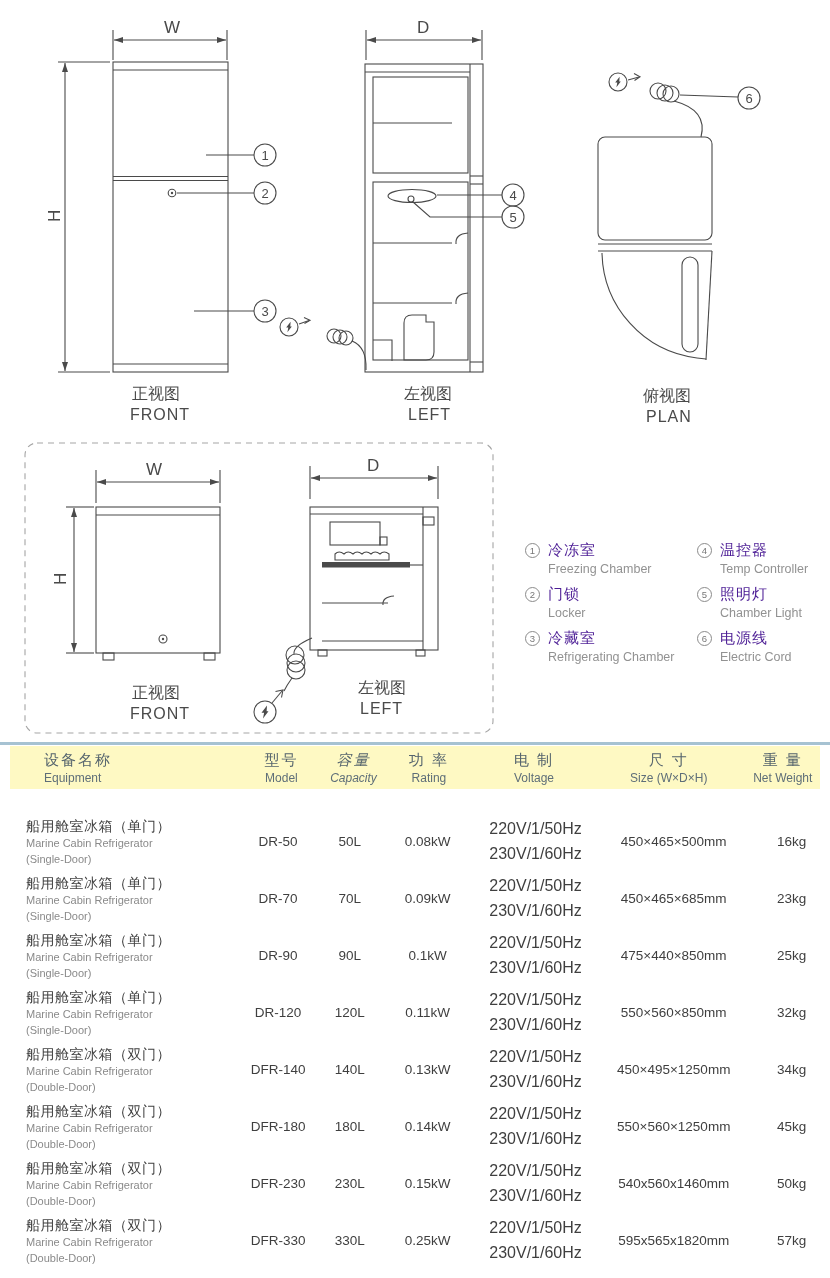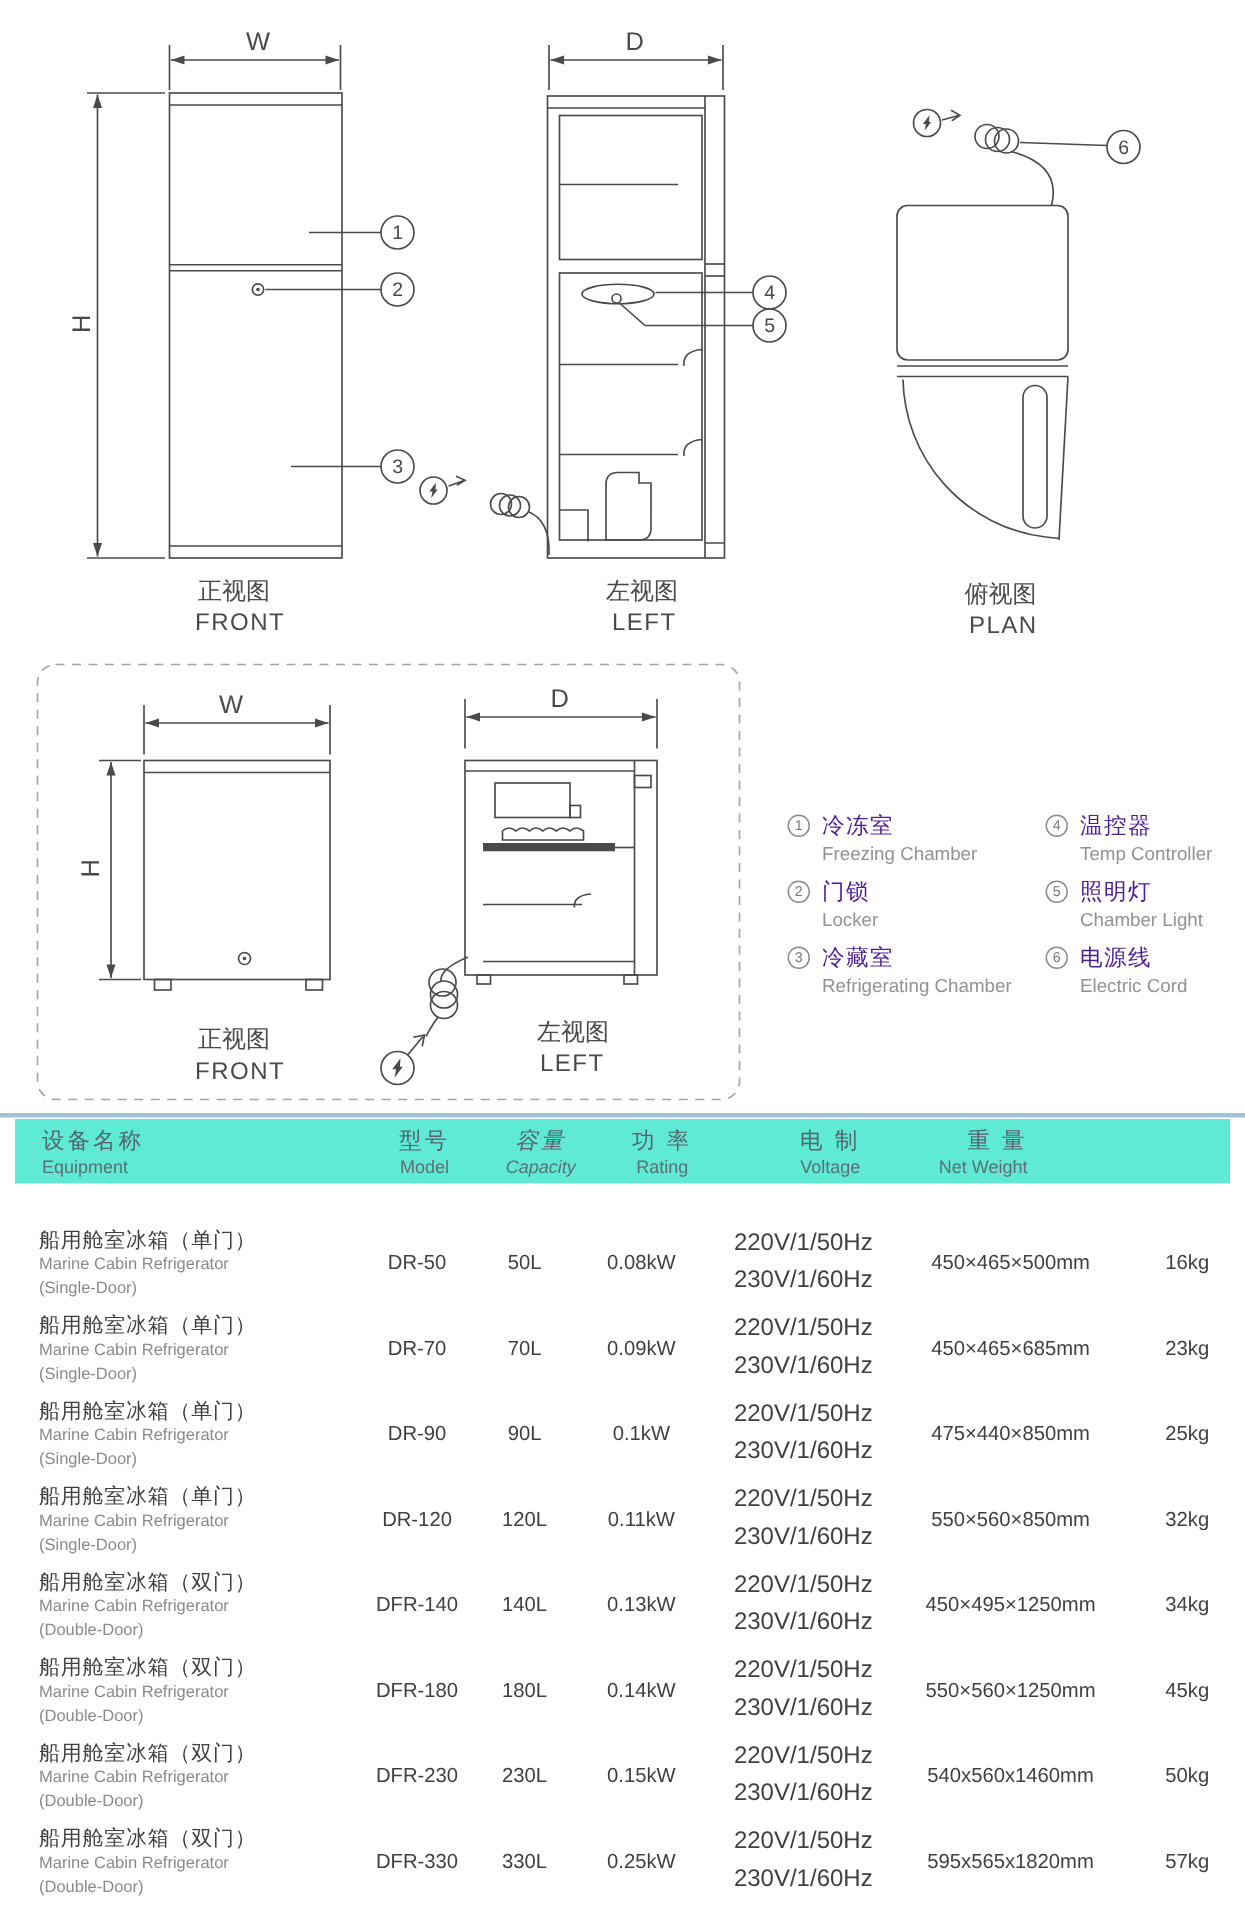--- a/index.html
+++ b/index.html
@@ -30,21 +30,21 @@
   .tbl-head{margin:1px 10px 0 10px;height:43px;display:flex;align-items:center;}
   .hcell{display:flex;flex-direction:column;justify-content:center;}
   .h-zh{font-size:15px;color:#55646d;letter-spacing:2px;}
   .h-en{font-size:12px;color:#5e6e78;margin-top:1px;letter-spacing:0;}
   .hc-equip{width:210px;padding-left:18px;text-align:left;}
   .hc-model{width:90px;text-align:center;}
   .hc-cap{width:65px;text-align:center;font-style:italic;}
   .hc-rate{width:97px;text-align:center;}
   .hc-volt{width:103px;text-align:center;padding-left:12px;}
   .hc-size{width:165px;text-align:center;padding-left:10px;}
-  .hc-weight{width:80px;text-align:center;align-items:flex-end;}
+  .hc-weight{width:80px;text-align:center;}
 
   #tbl-body{margin-top:24px;}
   .trow{display:flex;align-items:center;min-height:55px;padding:1px 0;}
   .c-equip{width:220px;padding-left:26px;}
   .c-model{width:84px;text-align:center;}
   .c-cap{width:65px;text-align:center;}
   .c-rate{width:97px;text-align:center;}
   .c-volt{width:103px;text-align:left;padding-left:15px;}
   .c-size{width:165px;text-align:center;padding-left:6px;}
   .c-weight{width:80px;text-align:center;}
@@ -301,41 +301,45 @@
             <span class="leg-num">6</span>
             <span class="leg-zh">电源线</span>
           </div>
         <div class="leg-en">Electric Cord</div>
       </div>
     </div>
   </div>
 
   <div id="spec-table">
     <div class="tbl-topline" style="background: rgb(166, 194, 210);"></div>
-    <div class="tbl-head" style="background: #5eead4;">
+    <div class="tbl-head" style="background: #fef9c3; padding-left: 16px;">
       <div class="hcell hc-equip">
         <span class="h-zh">设备名称</span>
         <span class="h-en">Equipment</span>
       </div>
       <div class="hcell hc-model">
         <span class="h-zh">型号</span>
         <span class="h-en">Model</span>
       </div>
       <div class="hcell hc-cap">
         <span class="h-zh">容量</span>
         <span class="h-en">Capacity</span>
       </div>
       <div class="hcell hc-rate">
         <span class="h-zh">功 率</span>
         <span class="h-en">Rating</span>
       </div>
       <div class="hcell hc-volt">
         <span class="h-zh">电 制</span>
         <span class="h-en">Voltage</span>
       </div>
+      <div class="hcell hc-size">
+        <span class="h-zh">尺 寸</span>
+        <span class="h-en">Size (W×D×H)</span>
+      </div>
       <div class="hcell hc-weight">
         <span class="h-zh">重 量</span>
         <span class="h-en">Net Weight</span>
       </div>
     </div>
     <div id="tbl-body">
     <div class="trow">
       <div class="c-equip">
         <div class="eq-zh">船用舱室冰箱（单门）</div>
         <div class="eq-en">Marine Cabin Refrigerator</div>

